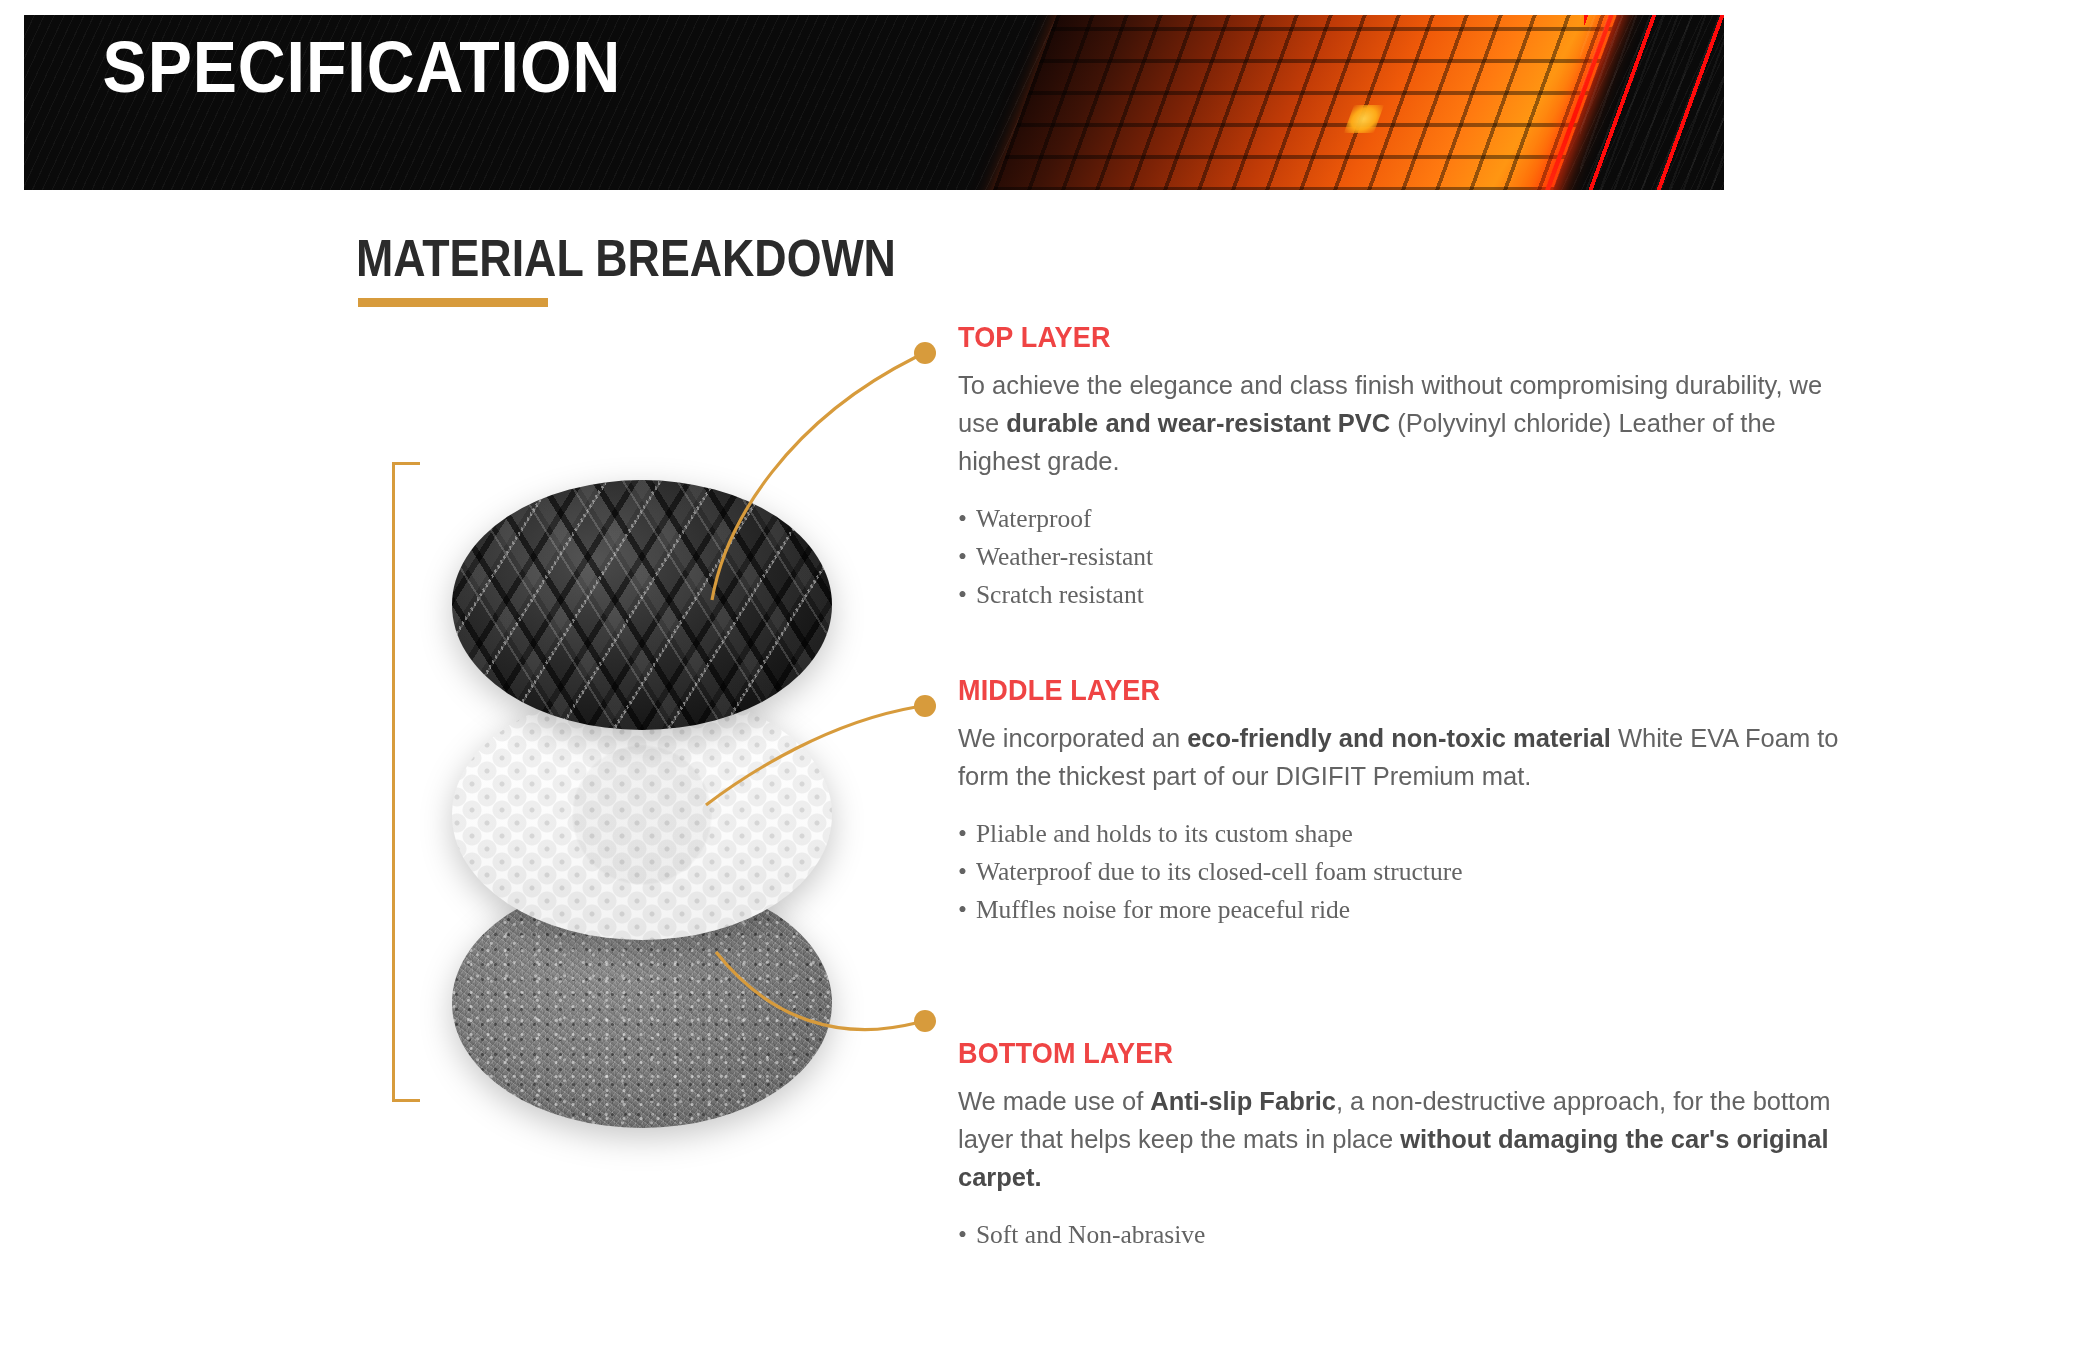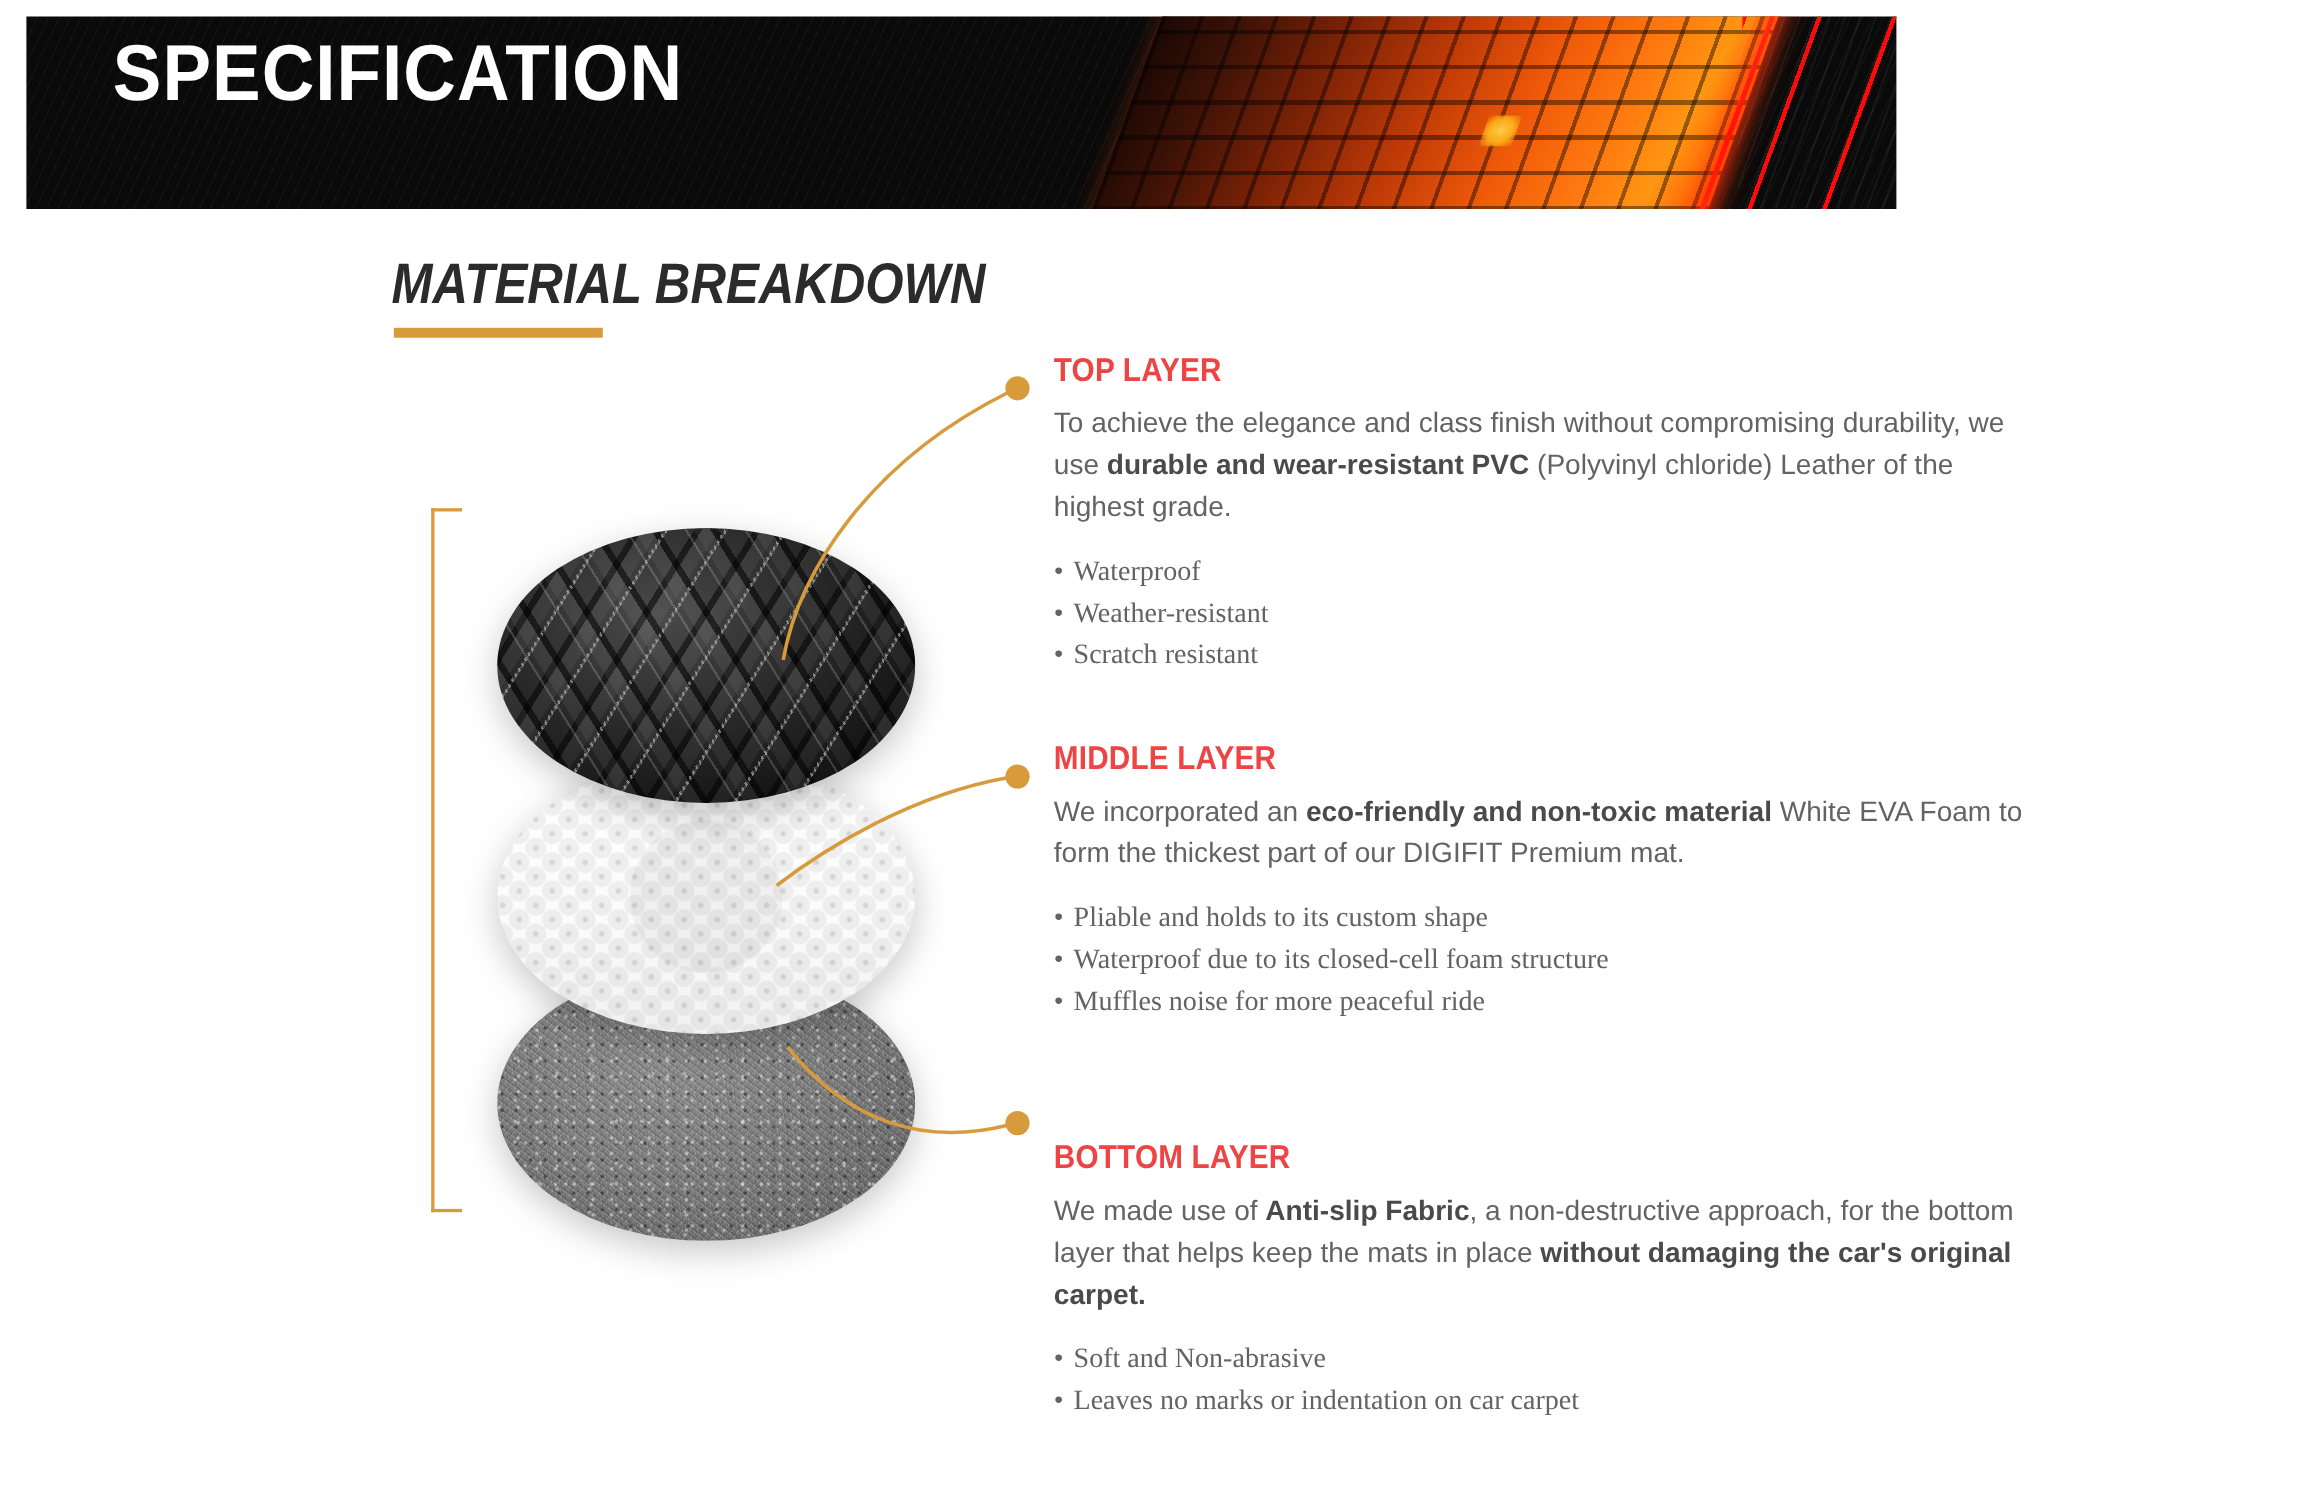--- a/index.html
+++ b/index.html
@@ -136,21 +136,20 @@
   .section-title {
     position: absolute;
     left: 356px;
     top: 232px;
     font-weight: bold;
     font-size: 52px;
     color: #2b2b2b;
     letter-spacing: 0px;
     line-height: 1;
     white-space: nowrap;
-    font-style: italic;
   }
   .section-title span { display: inline-block; transform: scaleX(0.86); transform-origin: left center; }
   .section-underline {
     position: absolute;
     left: 358px;
     top: 298px;
     width: 190px;
     height: 9px;
     background: #d79b3c;
   }
@@ -355,15 +354,14 @@
     <li>Waterproof due to its closed-cell foam structure</li>
     <li>Muffles noise for more peaceful ride</li>
   </ul>
 </div>
 
 <div class="layer-block" id="block-bottom">
   <h3 class="layer-heading"><span>BOTTOM LAYER</span></h3>
   <p class="layer-para">We made use of <b>Anti-slip Fabric</b>, a non-destructive approach, for the bottom layer that helps keep the mats in place <b>without damaging the car's original carpet.</b></p>
   <ul class="layer-bullets">
     <li>Soft and Non-abrasive</li>
-    <li>Leaves no marks or indentation on car carpet</li>
   </ul>
 </div>
 
 </body></html>

